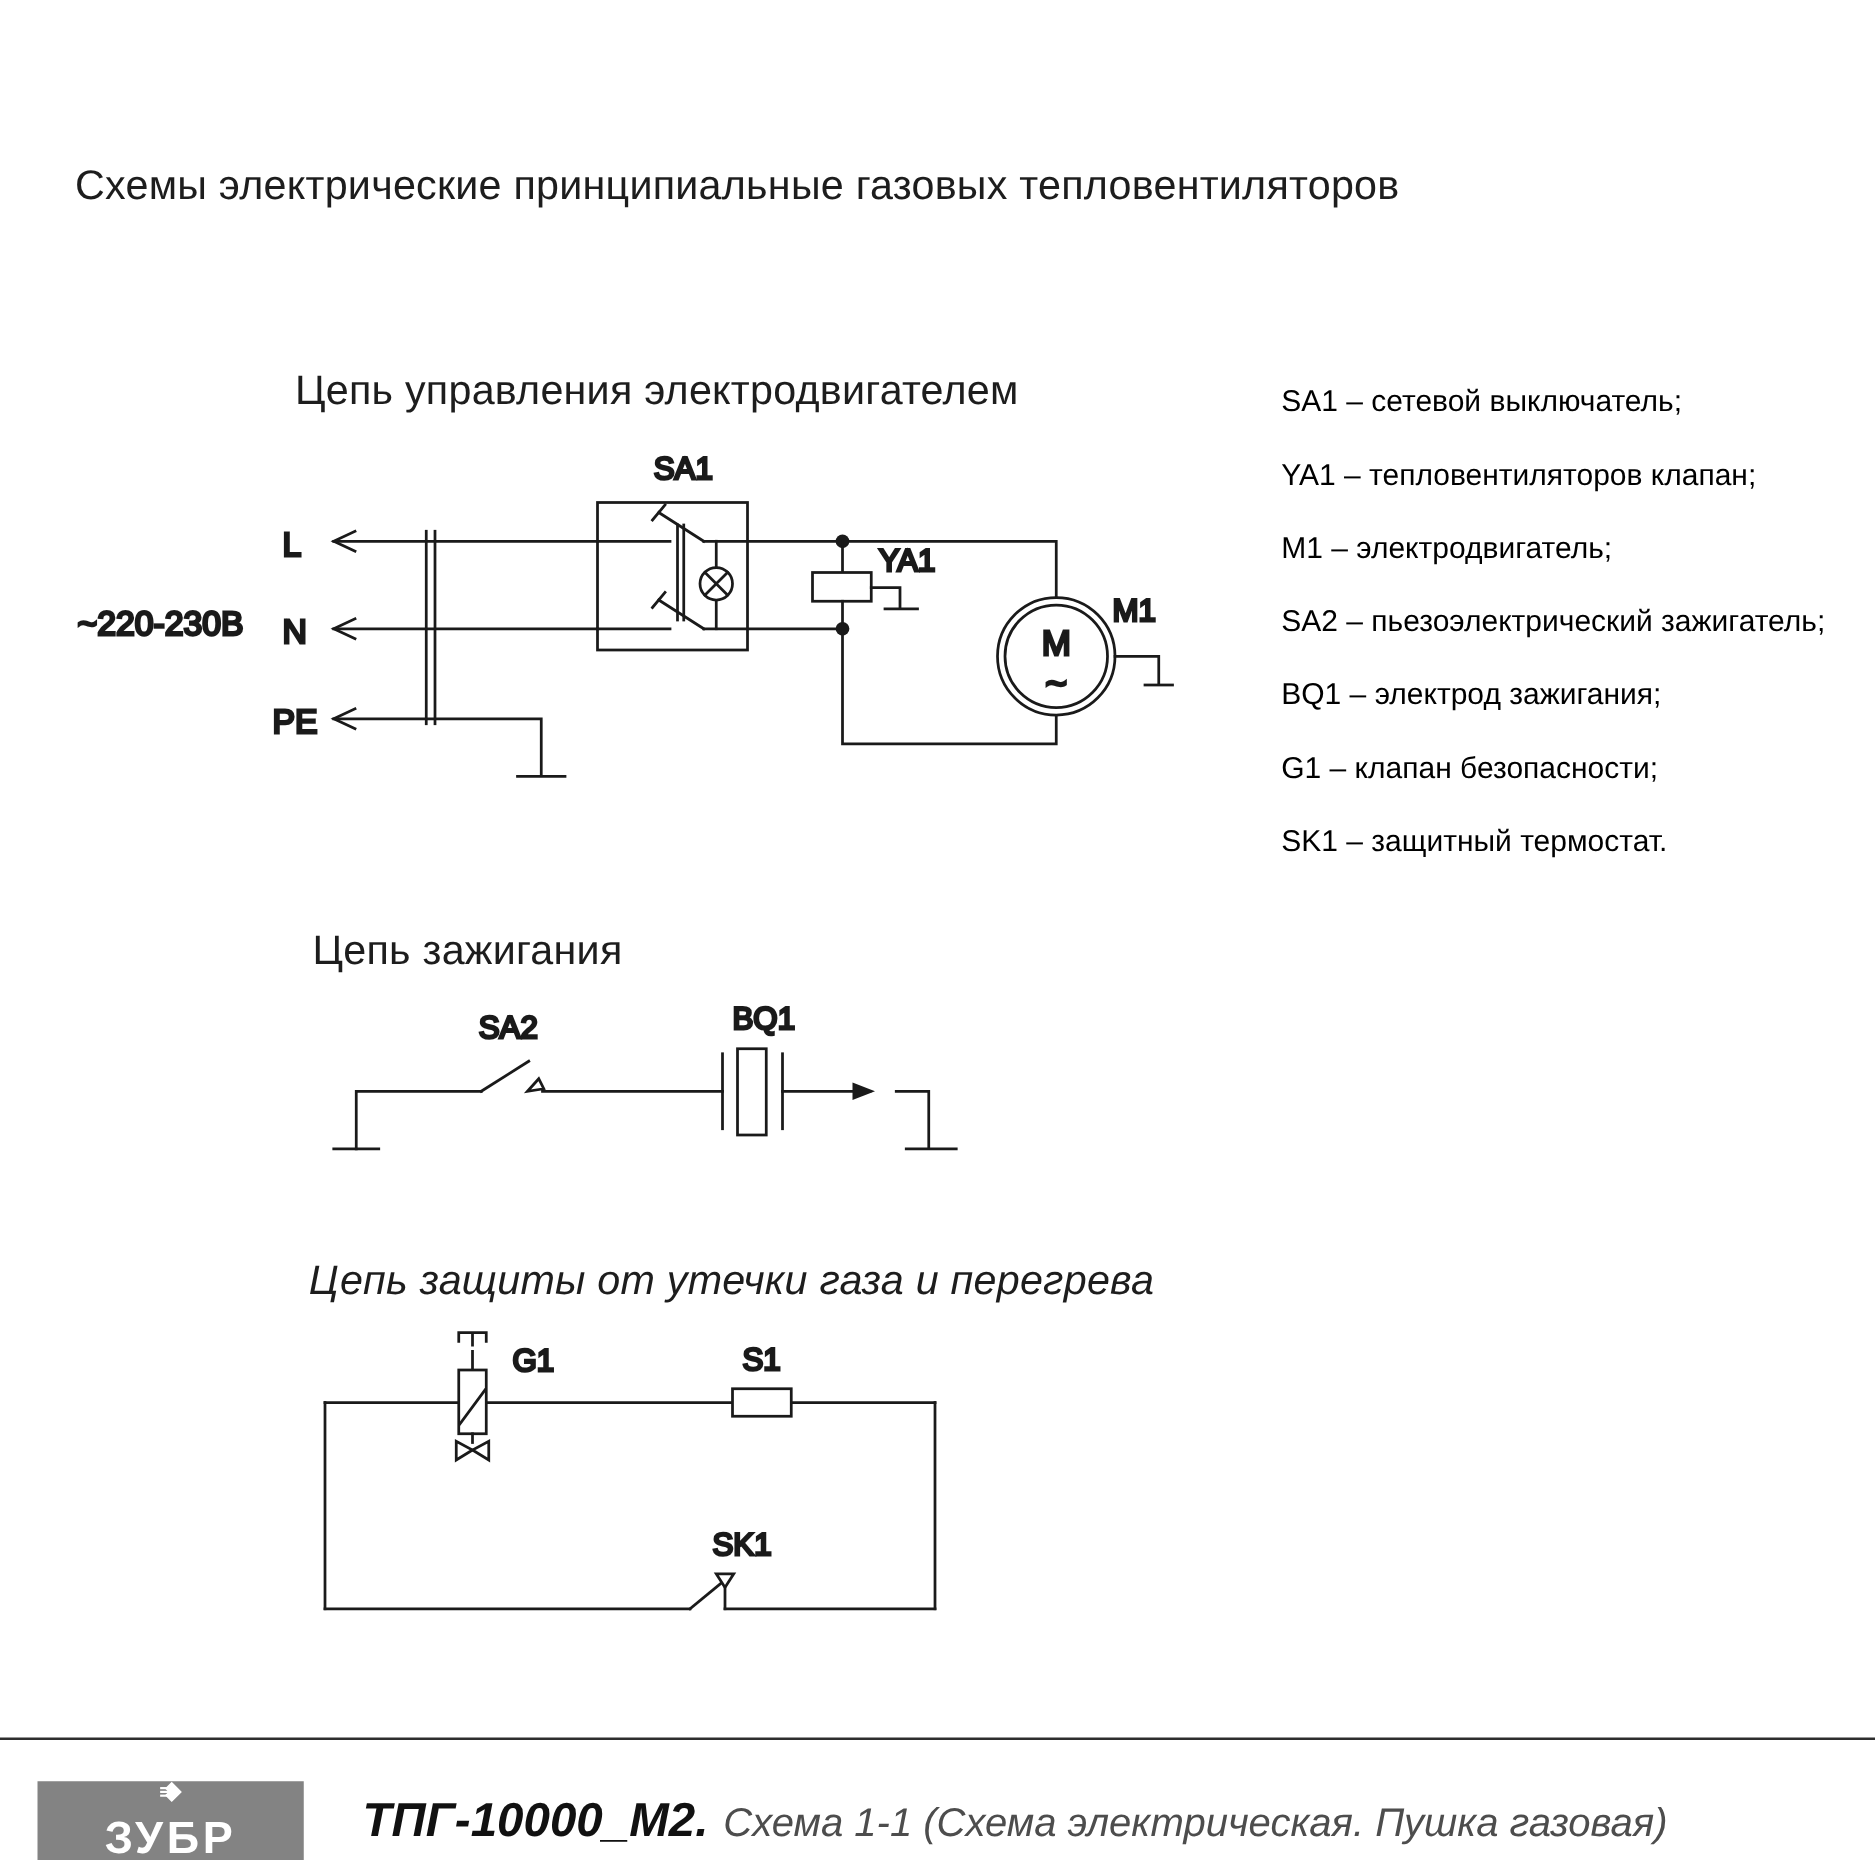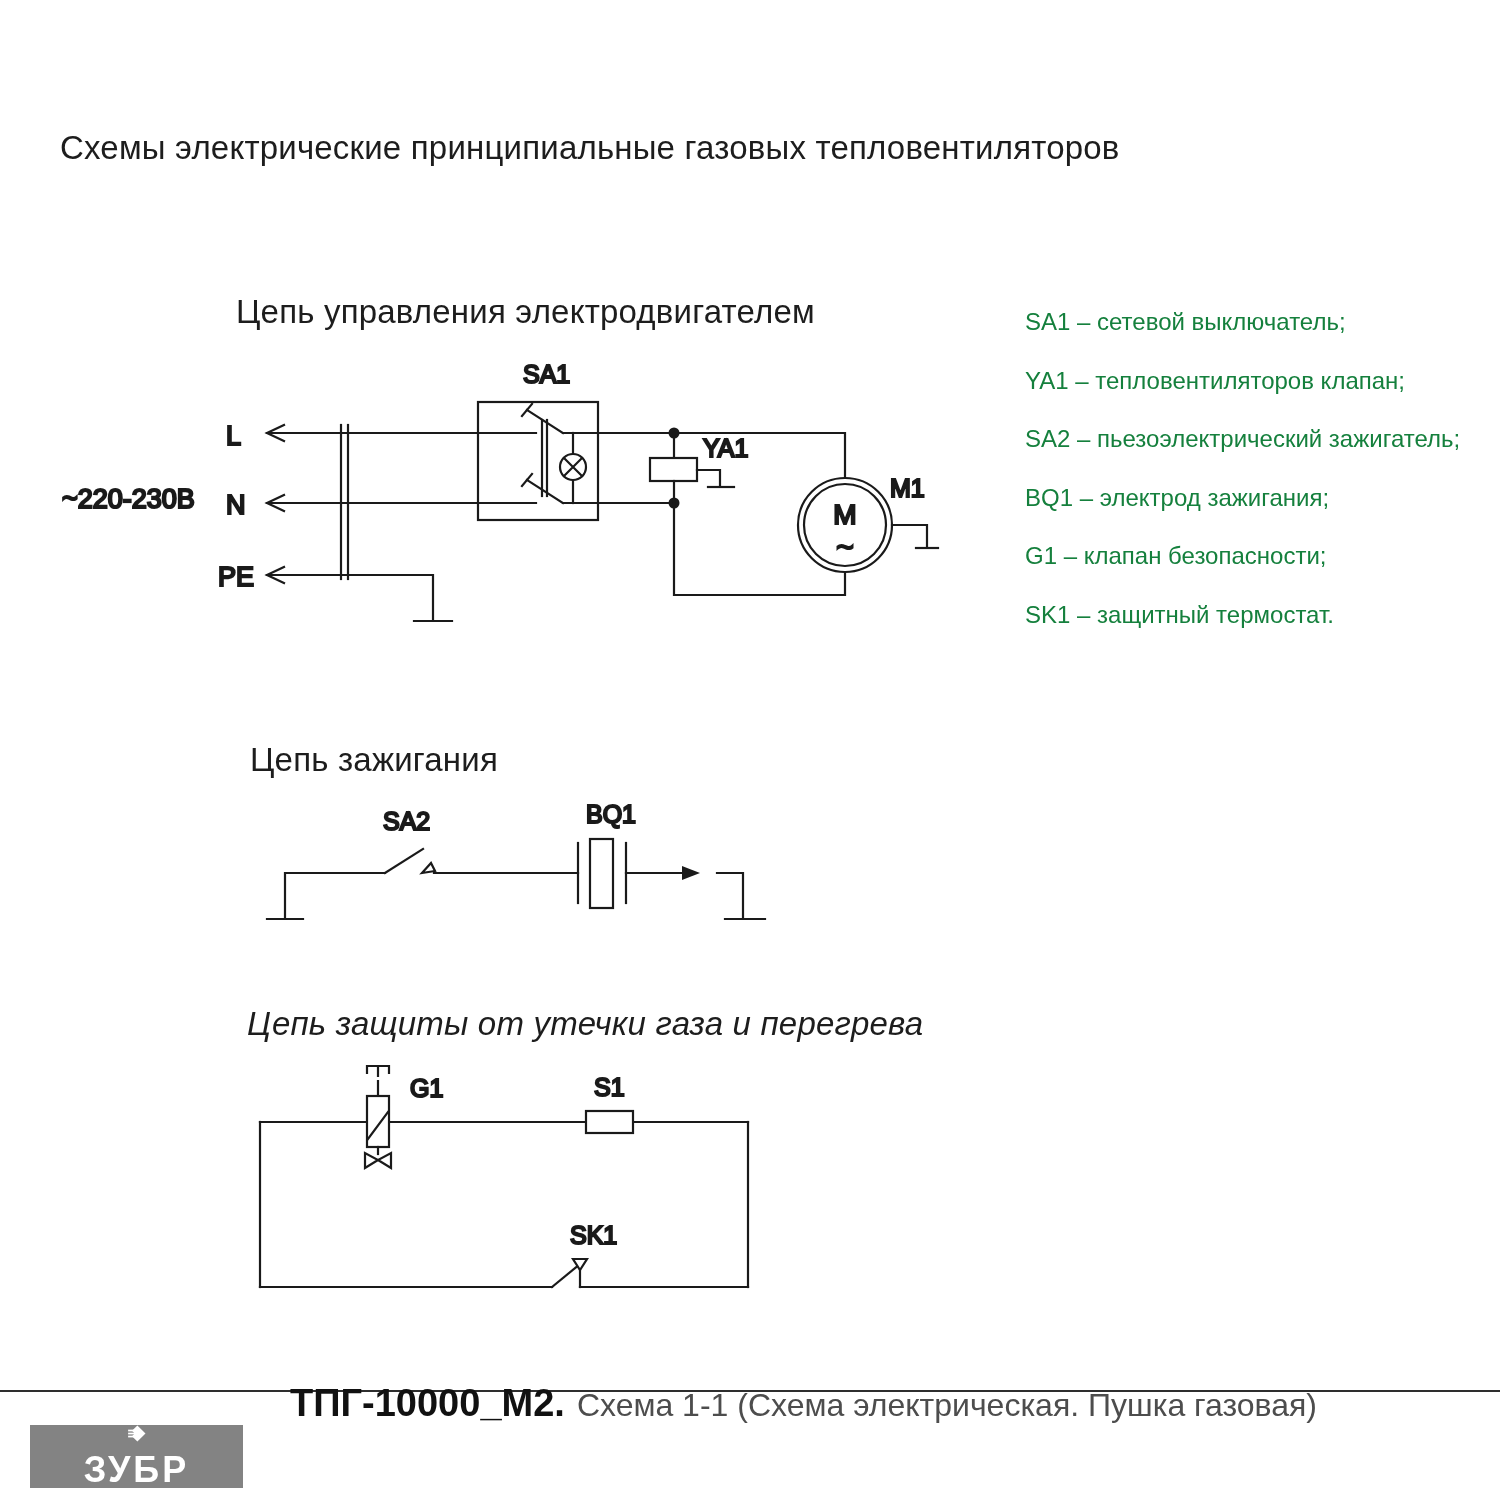--- a/index.html
+++ b/index.html
@@ -7,50 +7,51 @@
     position:relative; width:1500px; height:1500px; background:#ffffff;
     font-family:"Liberation Sans", sans-serif; color:#1d1d1d; overflow:hidden;margin-top:20px;
   }
   .heading { position:absolute; font-size:33px; font-weight:400; color:#1d1d1d; white-space:nowrap; letter-spacing:0.2px; }
   #page-title   { left:60px;  top:109px; }
   #c1-title     { left:236px; top:273px; }
   #c2-title     { left:250px; top:721px; }
   #c3-title     { left:247px; top:985px;font-style:italic; }
 
   #legend { position:absolute; left:1025px; top:288px; }
-  .legend-item { height:58.6px; font-size:24px; color:#15803d; white-space:nowrap; }
+  .legend-item { height:58.6px; font-size:24px; color:#000000; white-space:nowrap; }
 
   #schematic { position:absolute; left:0; top:0; }
   #schematic text { font-family:"Liberation Sans", sans-serif; fill:#161616; }
   .lbl { font-size:25px; }
   .pin { font-size:27px; }
 
   #footer-divider { position:absolute; left:0; top:1370px; width:1500px; height:2px; background:#2e2e2e; }
   #brand-logo {
     position:absolute; left:30px; top:1405px; width:213px; height:63px;
     background:#838383; display:flex; align-items:center; justify-content:center; gap:8px;flex-direction:column;
   }
   #brand-name { color:#ffffff; font-weight:700; font-size:36px; letter-spacing:3px; line-height:1; padding-top:2px; }
-  #footer-line { position:absolute; left:290px; top:1364px; white-space:nowrap; line-height:1; }
+  #footer-line { position:absolute; left:290px; top:1418px; white-space:nowrap; line-height:1;font-style:italic; }
   #footer-model   { font-size:38px; font-weight:700; color:#111111; }
   #footer-caption { font-size:32px; font-weight:400; color:#4d4d4d; margin-left:12px; }
 </style>
 </head>
 <body>
 
 <div id="canvas">
 
   <div id="page-title" class="heading">Схемы электрические принципиальные газовых тепловентиляторов</div>
   <div id="c2-title" class="heading">Цепь зажигания</div>
   <div id="c1-title" class="heading">Цепь управления электродвигателем</div>
   <div id="c3-title" class="heading">Цепь защиты от утечки газа и перегрева</div>
 
   <div id="legend">
     <div class="legend-item">SA1 – сетевой выключатель;</div>
     <div class="legend-item">YA1 – тепловентиляторов клапан;</div>
+    <div class="legend-item">M1 – электродвигатель;</div>
     <div class="legend-item">SA2 – пьезоэлектрический зажигатель;</div>
     <div class="legend-item">BQ1 – электрод зажигания;</div>
     <div class="legend-item">G1 – клапан безопасности;</div>
     <div class="legend-item">SK1 – защитный термостат.</div>
   </div>
 
   <svg id="schematic" width="1500" height="1500" viewBox="0 0 1500 1500" fill="none" stroke="#1a1a1a" stroke-width="2.2" stroke-linecap="square">
 
     <g>
 

